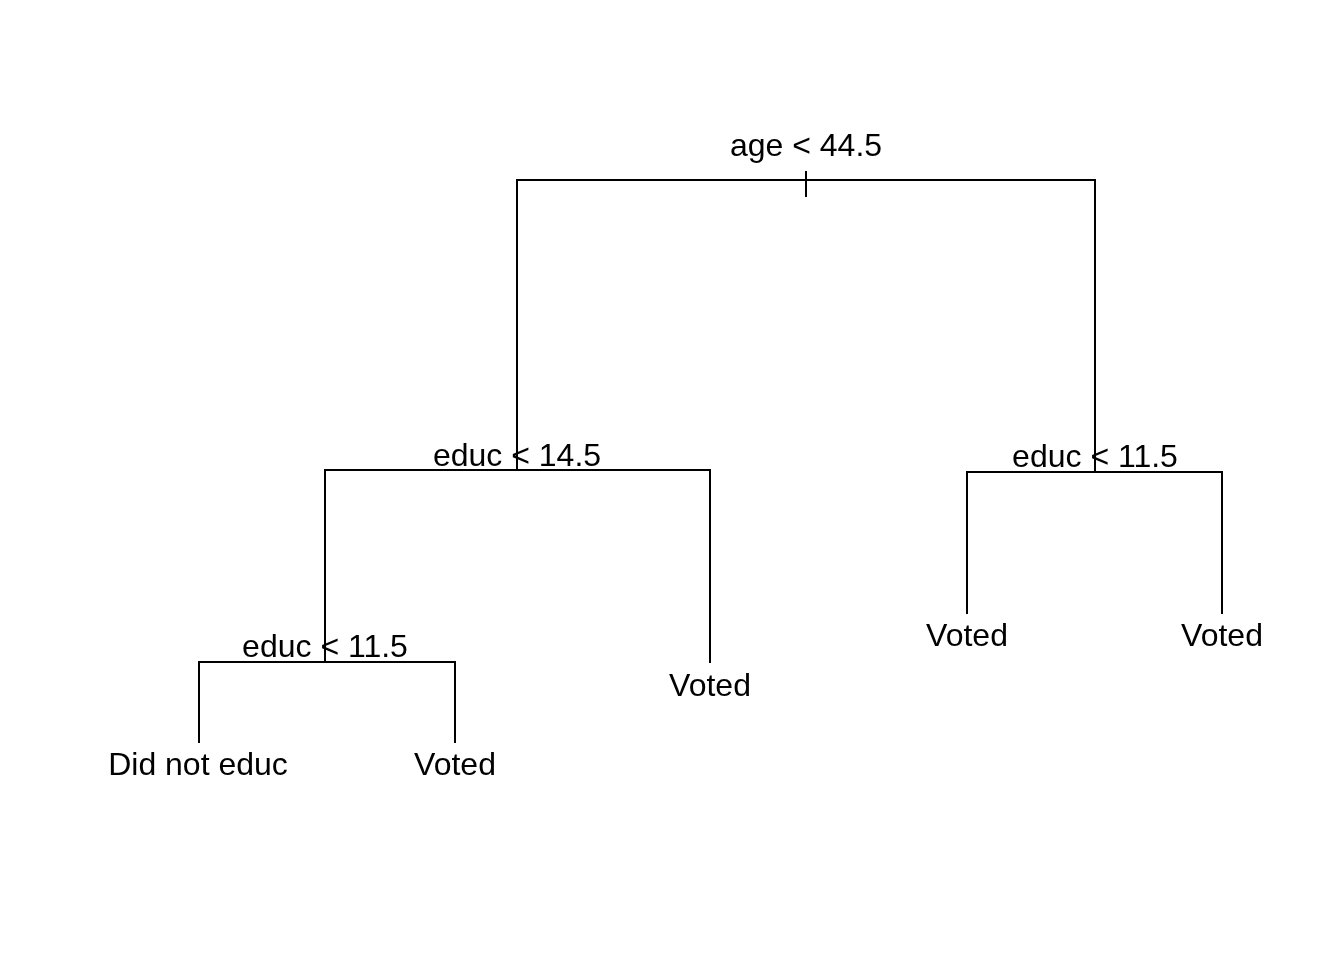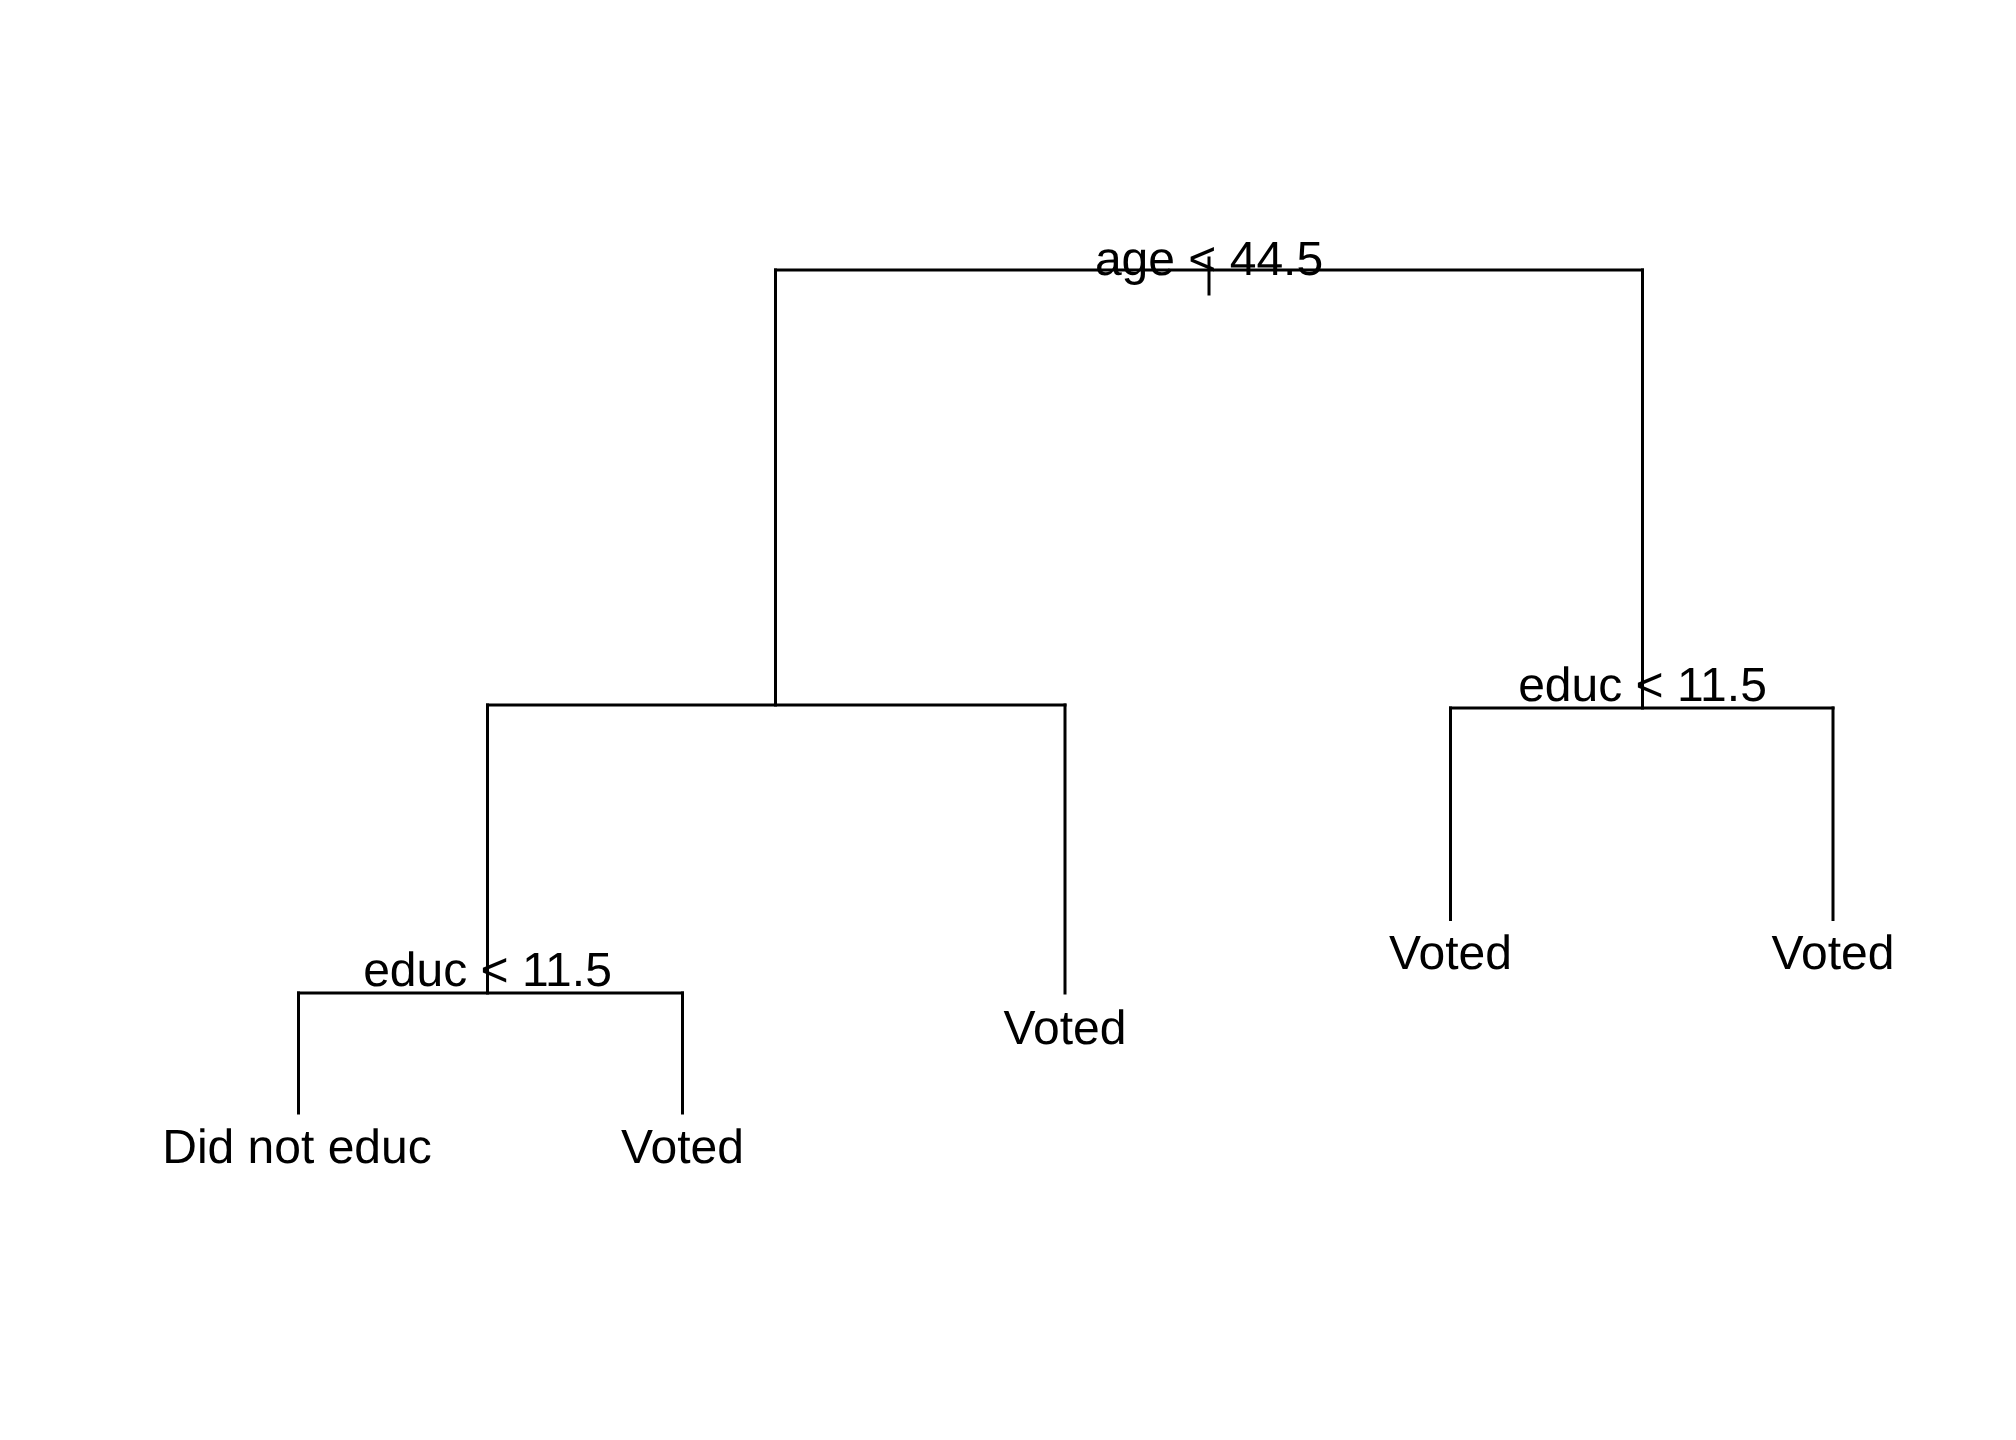--- a/index.html
+++ b/index.html
@@ -41,21 +41,22 @@
     <div class="seg" style="left: 1094px; top: 179px; width: 2px; height: 294px; background: rgb(0, 0, 0);"></div>
     <div class="seg" style="left: 324px; top: 469px; width: 387px; height: 2px; background: rgb(0, 0, 0);"></div>
     <div class="seg" style="left: 324px; top: 469px; width: 2px; height: 194px; background: rgb(0, 0, 0);"></div>
     <div class="seg" style="left: 709px; top: 469px; width: 2px; height: 194px; background: rgb(0, 0, 0);"></div>
     <div class="seg" style="left: 198px; top: 661px; width: 258px; height: 2px; background: rgb(0, 0, 0);"></div>
     <div class="seg" style="left: 198px; top: 661px; width: 2px; height: 82px; background: rgb(0, 0, 0);"></div>
     <div class="seg" style="left: 454px; top: 661px; width: 2px; height: 82px; background: rgb(0, 0, 0);"></div>
     <div class="seg" style="left: 966px; top: 471px; width: 257px; height: 2px; background: rgb(0, 0, 0);"></div>
     <div class="seg" style="left: 966px; top: 471px; width: 2px; height: 143px; background: rgb(0, 0, 0);"></div>
     <div class="seg" style="left: 1221px; top: 471px; width: 2px; height: 143px; background: rgb(0, 0, 0);"></div>
-    <span class="node-label" style="left: 806px; top: 172px; color: rgb(0, 0, 0);">age &lt; 44.5</span>
+    <span class="node-label" style="left: 806px; top: 145px; color: rgb(0, 0, 0);">age &lt; 44.5</span>
+    <span class="node-label" style="left: 517px; top: 455px; color: rgb(0, 0, 0);">educ &lt; 14.5</span>
     <span class="node-label" style="left: 1095px; top: 456px; color: rgb(0, 0, 0);">educ &lt; 11.5</span>
     <span class="node-label" style="left: 325px; top: 646px; color: rgb(0, 0, 0);">educ &lt; 11.5</span>
     <span class="node-label" style="left: 198px; top: 764px; color: rgb(0, 0, 0);">Did not educ</span>
     <span class="node-label" style="left: 455px; top: 764px; color: rgb(0, 0, 0);">Voted</span>
     <span class="node-label" style="left: 710px; top: 685px; color: rgb(0, 0, 0);">Voted</span>
     <span class="node-label" style="left: 967px; top: 635px; color: rgb(0, 0, 0);">Voted</span>
     <span class="node-label" style="left: 1222px; top: 635px; color: rgb(0, 0, 0);">Voted</span>
   </div>
 
 </body></html>

